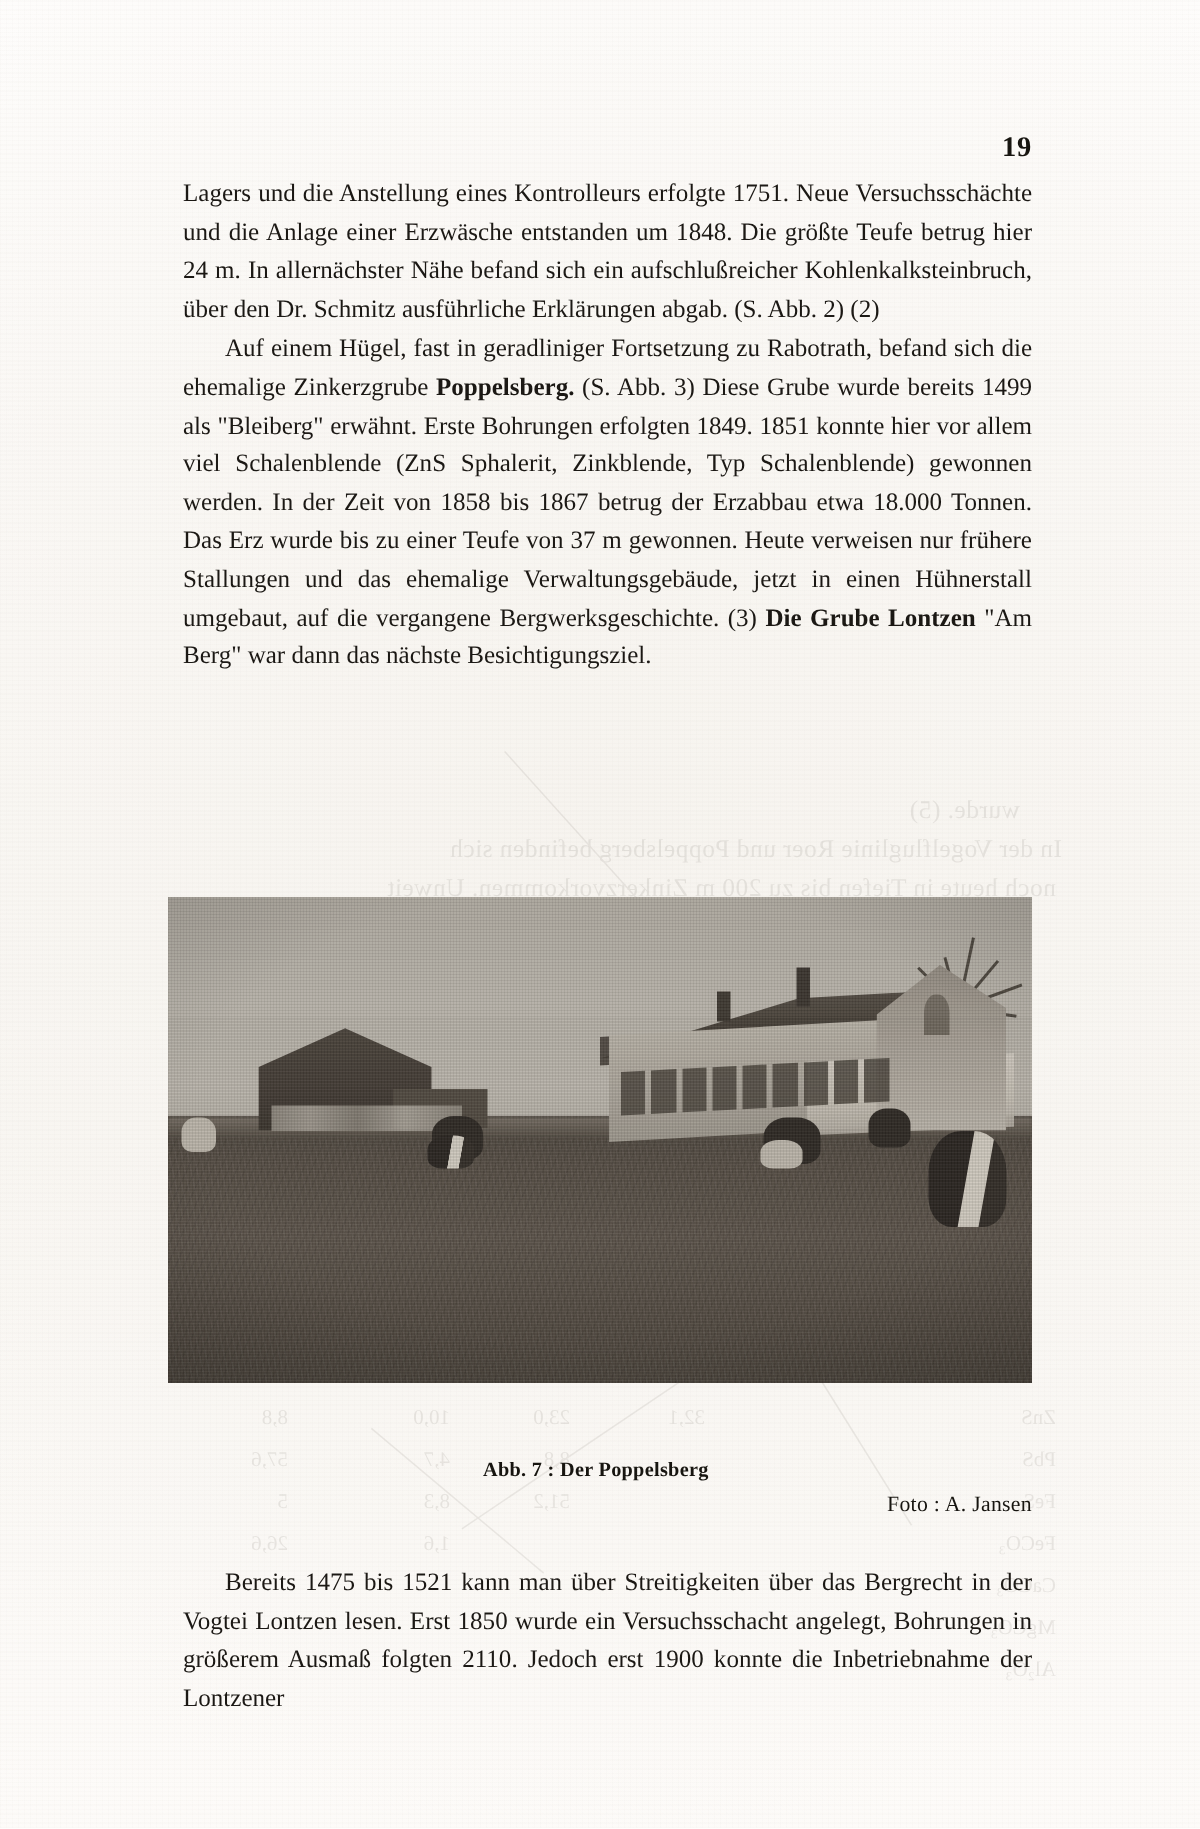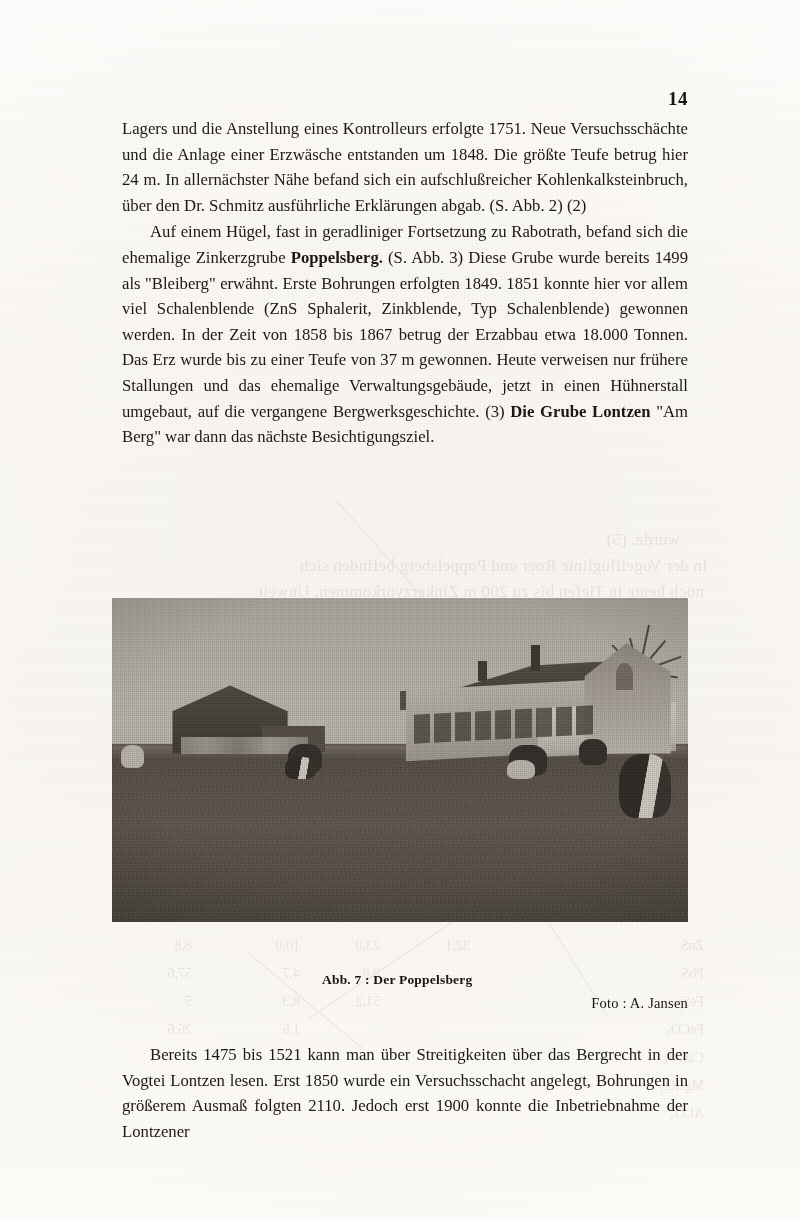--- a/index.html
+++ b/index.html
@@ -329,21 +329,21 @@
     <div class="st-col" style="left:420px; top:994px;">51,2</div>
     <div class="st-col" style="left:608px; top:1022px;">26,6</div>
     <div class="st-col" style="left:500px; top:1022px;">1,6</div>
 
     <div class="st-diag" style="left:150px; top:940px; width:180px; transform:rotate(-58deg);"></div>
     <div class="st-diag" style="left:300px; top:960px; width:210px; transform:rotate(34deg);"></div>
     <div class="st-diag" style="left:330px; top:560px; width:160px; transform:rotate(-48deg);"></div>
     <div class="st-diag" style="left:420px; top:1000px; width:150px; transform:rotate(-40deg);"></div>
   </div>
 
-  <div class="folio">14</div>
+  <div class="folio">19</div>
 
   <div class="textcol">
     <p class="para" id="p0"><span>Lagers und die Anstellung eines Kontrolleurs erfolgte 1751. Neue Versuchsschächte und die Anlage einer Erzwäsche entstanden um 1848. Die größte Teufe betrug hier 24 m. In allernächster Nähe befand sich ein aufschlußreicher Kohlenkalksteinbruch, über den Dr. Schmitz ausführliche Erklärungen abgab. (S. Abb. 2) (2)</span></p>
     <p class="para indent" id="p1"><span>Auf einem Hügel, fast in geradliniger Fortsetzung zu Rabotrath, befand sich die ehemalige Zinkerzgrube </span><b>Poppelsberg.</b><span> (S. Abb. 3) Diese Grube wurde bereits 1499 als "Bleiberg" erwähnt. Erste Bohrungen erfolgten 1849. 1851 konnte hier vor allem viel Schalenblende (ZnS Sphalerit, Zinkblende, Typ Schalenblende) gewonnen werden. In der Zeit von 1858 bis 1867 betrug der Erzabbau etwa 18.000 Tonnen. Das Erz wurde bis zu einer Teufe von 37 m gewonnen. Heute verweisen nur frühere Stallungen und das ehemalige Verwaltungsgebäude, jetzt in einen Hühnerstall umgebaut, auf die vergangene Bergwerksgeschichte. (3) </span><b>Die Grube Lontzen</b><span> "Am Berg" war dann das nächste Besichtigungsziel.</span></p>
   </div>
 
   <div class="photo-wrap">
     <div class="photo">
       <div class="ph-sky"></div>
       <div class="ph-ground"></div>

